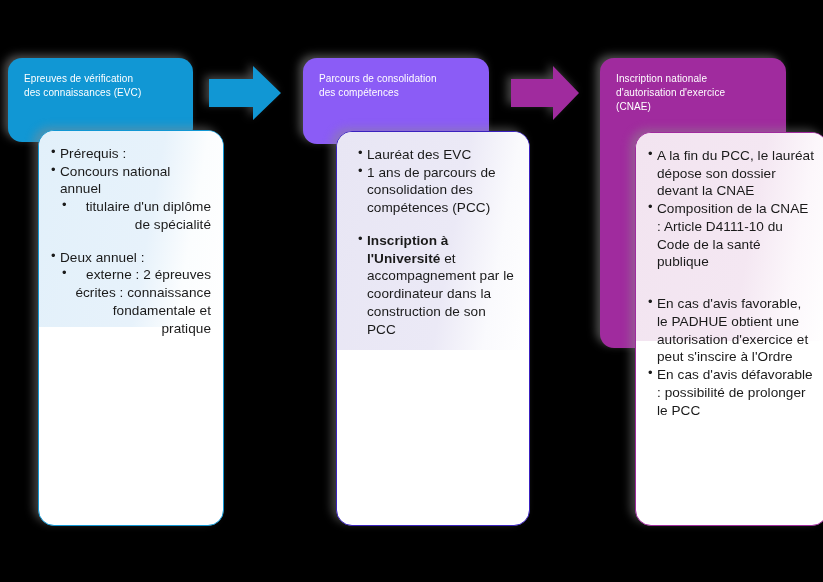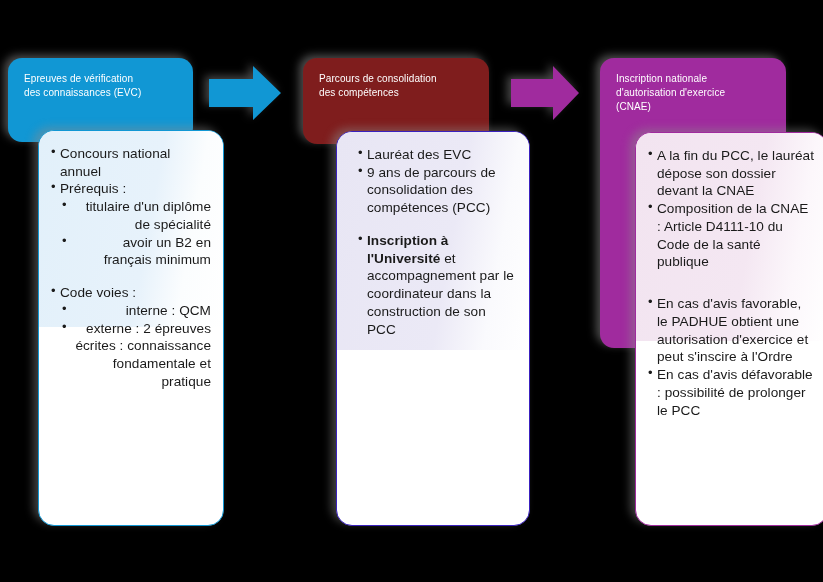--- a/index.html
+++ b/index.html
@@ -20,21 +20,21 @@
     padding:14px 16px 10px 16px;
     color:#ffffff;
     font-size:10px;
     line-height:1.38;
     letter-spacing:.1px;
     filter:drop-shadow(-4px -3px 4px rgba(140,140,140,.55));
   }
   .hdr .ttl{display:block;white-space:pre-line;}
 
   #hdr1{left:8px;  top:58px;  width:185px; height:84px;  background:#1197D4;}
-  #hdr2{left:303px;top:58px;  width:186px; height:86px;  background:#7f1d1d;}
+  #hdr2{left:303px;top:58px;  width:186px; height:86px;  background:#8b5cf6;}
   #hdr3{left:600px;top:58px;  width:186px; height:290px; background:#A02B9E;}
 
   
   .card{
     position:absolute;
     box-sizing:border-box;
     border-radius:16px;
     border:1.4px solid #1197D4;
     background:#ffffff;
     overflow:hidden;
@@ -112,37 +112,35 @@
   <div class="arrow" id="arrow2">
     <svg viewBox="0 0 68 54" width="68" height="54" xmlns="http://www.w3.org/2000/svg">
       <polygon points="0,13 42,13 42,0 68,27 42,54 42,41 0,41" fill="#A02B9E"></polygon>
     </svg>
   </div>
 
   <div class="card" id="card1">
     <div class="tint"></div>
     <div class="body">
       <ul class="b">
+        <li><span>Prérequis :</span></li>
         <li><span>Concours national annuel</span></li>
-        <li><span>Prérequis :</span></li>
         <li class="sub"><span>titulaire d'un diplôme de spécialité</span></li>
-        <li class="sub"><span>avoir un B2 en français minimum</span></li>
-        <li class="gap"><span>Code voies :</span></li>
-        <li class="sub"><span>interne : QCM</span></li>
+        <li class="gap"><span>Deux annuel :</span></li>
         <li class="sub"><span>externe : 2 épreuves écrites : connaissance fondamentale et pratique</span></li>
       </ul>
     </div>
   </div>
 
   <div class="card" id="card2">
     <div class="tint"></div>
     <div class="body">
       <ul class="b">
         <li><span>Lauréat des EVC</span></li>
-        <li><span>9 ans de parcours de consolidation des compétences (PCC)</span></li>
+        <li><span>1 ans de parcours de consolidation des compétences (PCC)</span></li>
         <li class="gap"><span class="bold">Inscription à l'Université</span><span> et accompagnement par le coordinateur dans la construction de son PCC</span></li>
       </ul>
     </div>
   </div>
 
   <div class="card" id="card3">
     <div class="tint"></div>
     <div class="body">
       <ul class="b">
         <li><span>A la fin du PCC, le lauréat dépose son dossier devant la CNAE</span></li>

